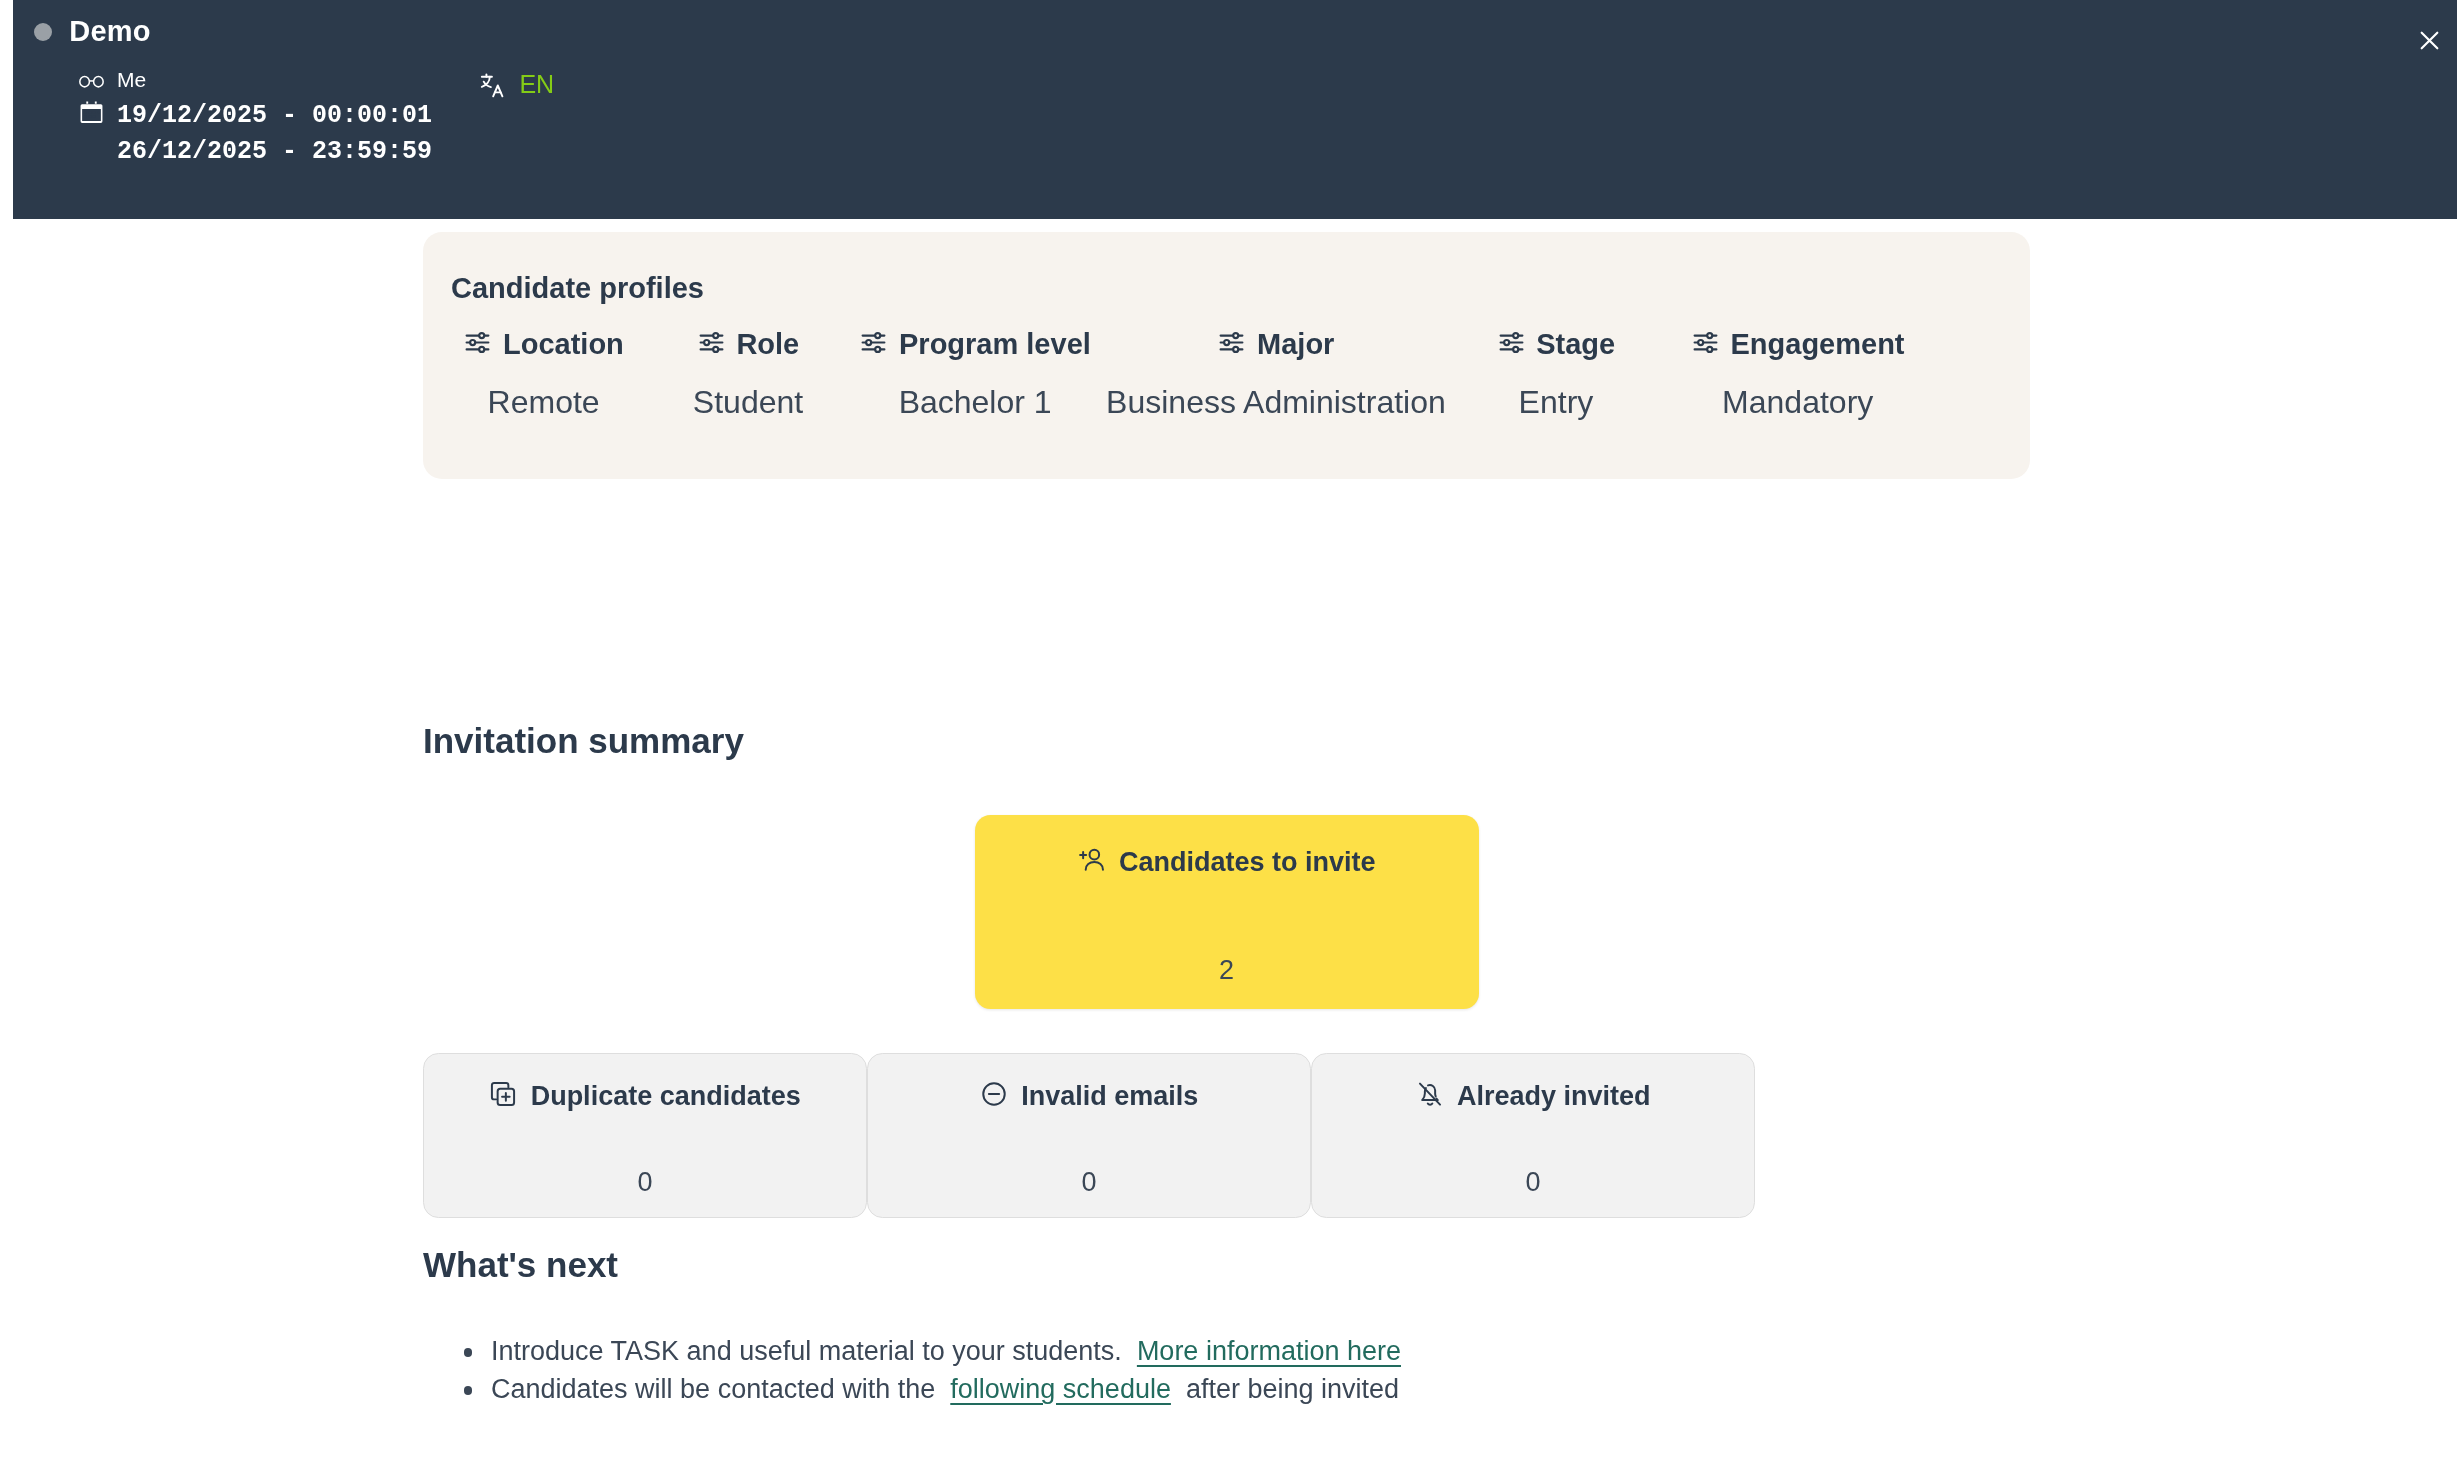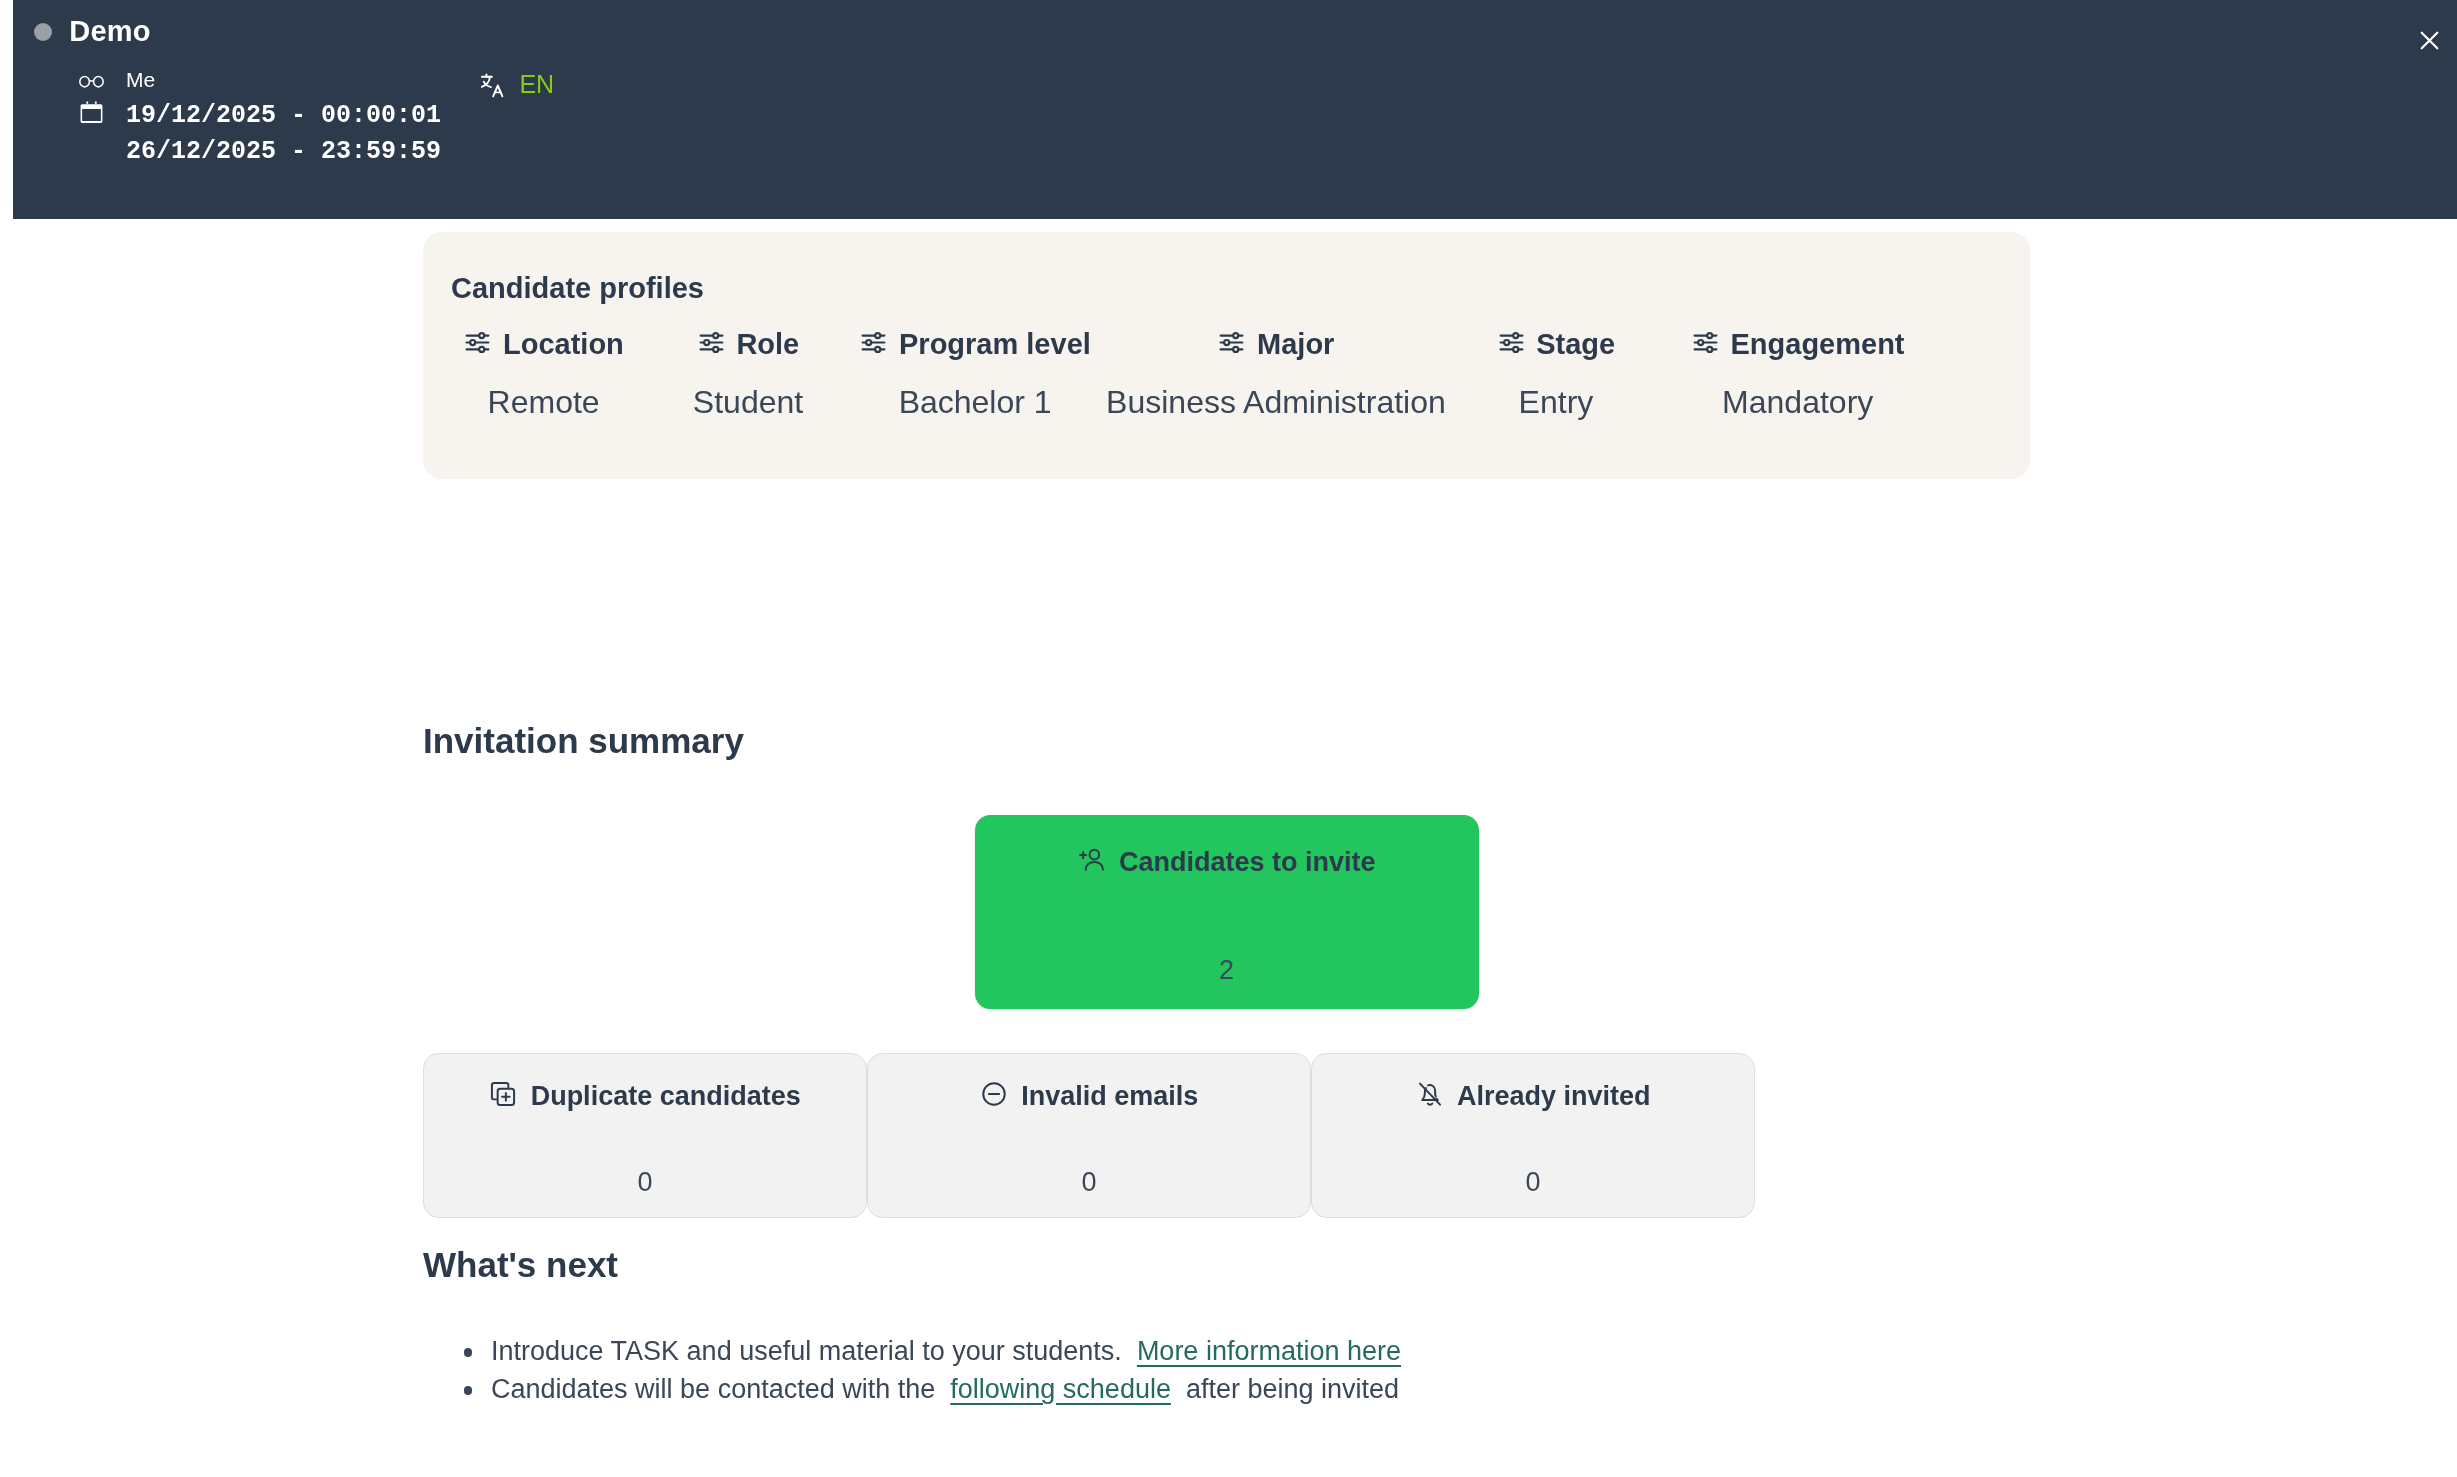--- a/index.html
+++ b/index.html
@@ -44,21 +44,21 @@
   .meta-block {
     position: absolute;
     top: 67px; left: 65px;
     display: flex;
     flex-direction: column;
     gap: 3.8px;
   }
   .meta-row {
     display: flex;
     align-items: flex-start;
-    gap: 21px;
+    gap: 12px;
     color: #ffffff;
   }
   .meta-icon {
     width: 27px; height: 25px;
     flex: none;
     display: flex;
     align-items: center;
     justify-content: center;
     margin-top: 1.9px;
   }
@@ -175,21 +175,21 @@
   
   .top-cards {
     position: absolute;
     top: 596px; left: 423px;
     width: 1607px;
     display: flex;
     justify-content: center;
     gap: 45px;
   }
   .card-yellow {
-    background: #22c55e;
+    background: #fde047;
     border-radius: 15.4px;
     position: relative;
     box-shadow: 0 1px 2.9px rgba(0,0,0,0.10);
   }
   .card-invite {
     width: 504px;
     height: 194px;
   }
   .card-vouchers {
     width: 506px;

